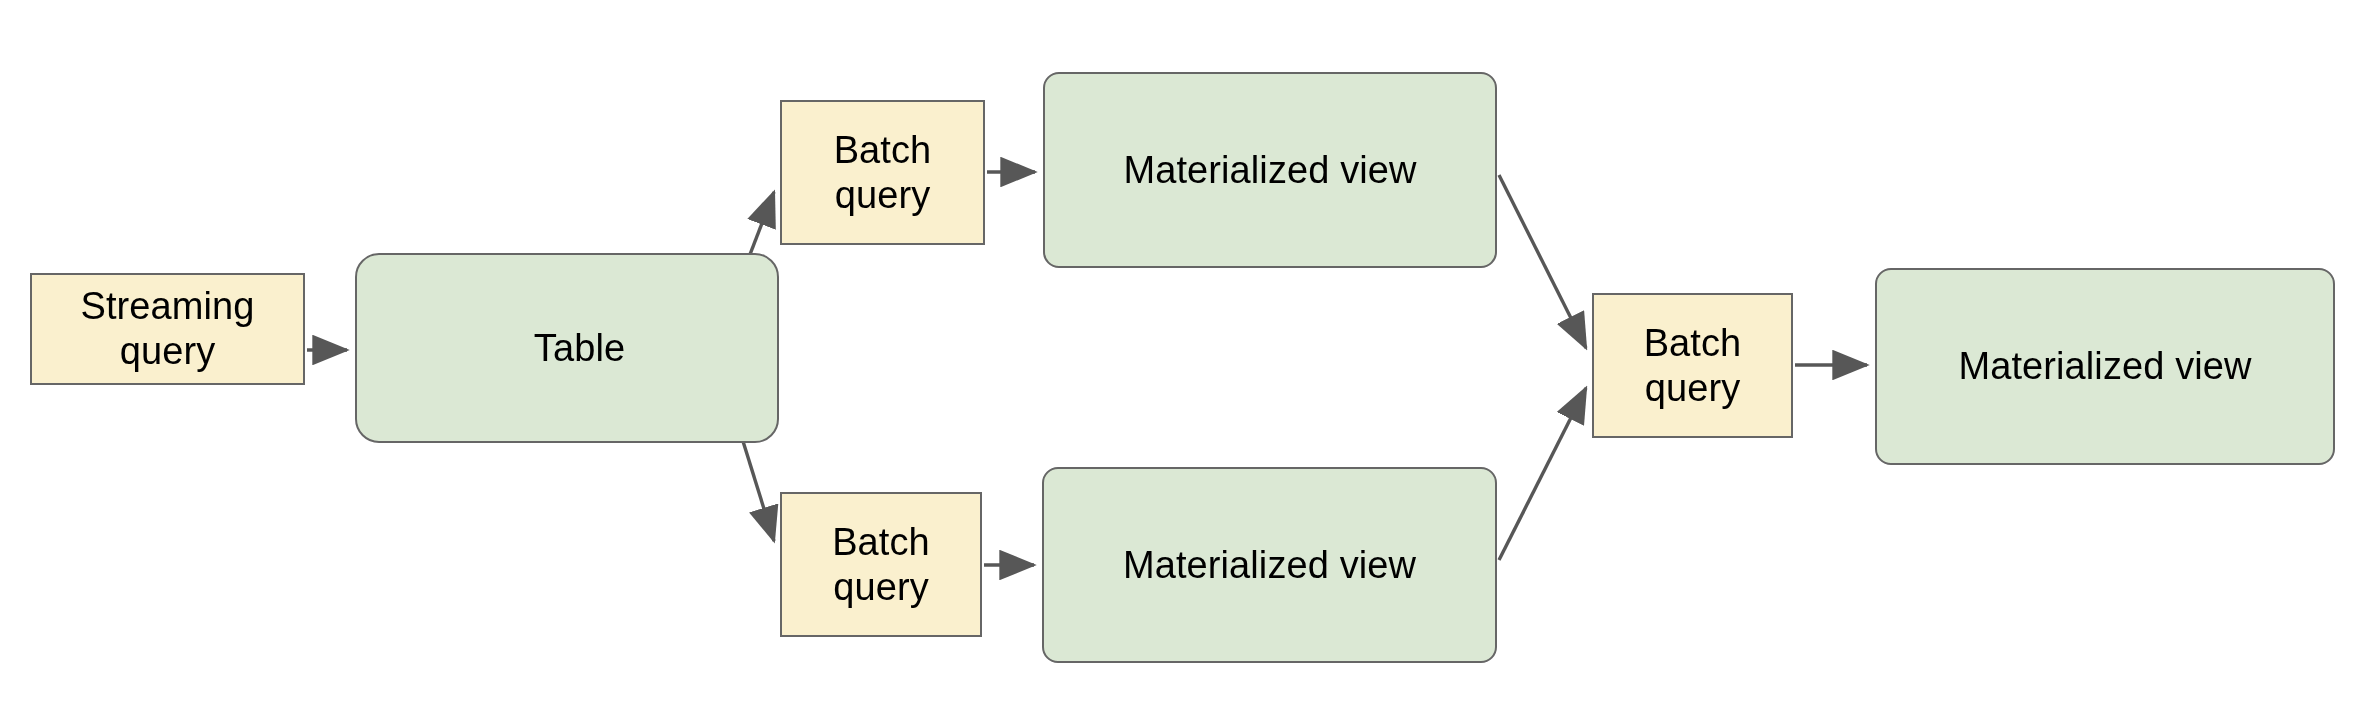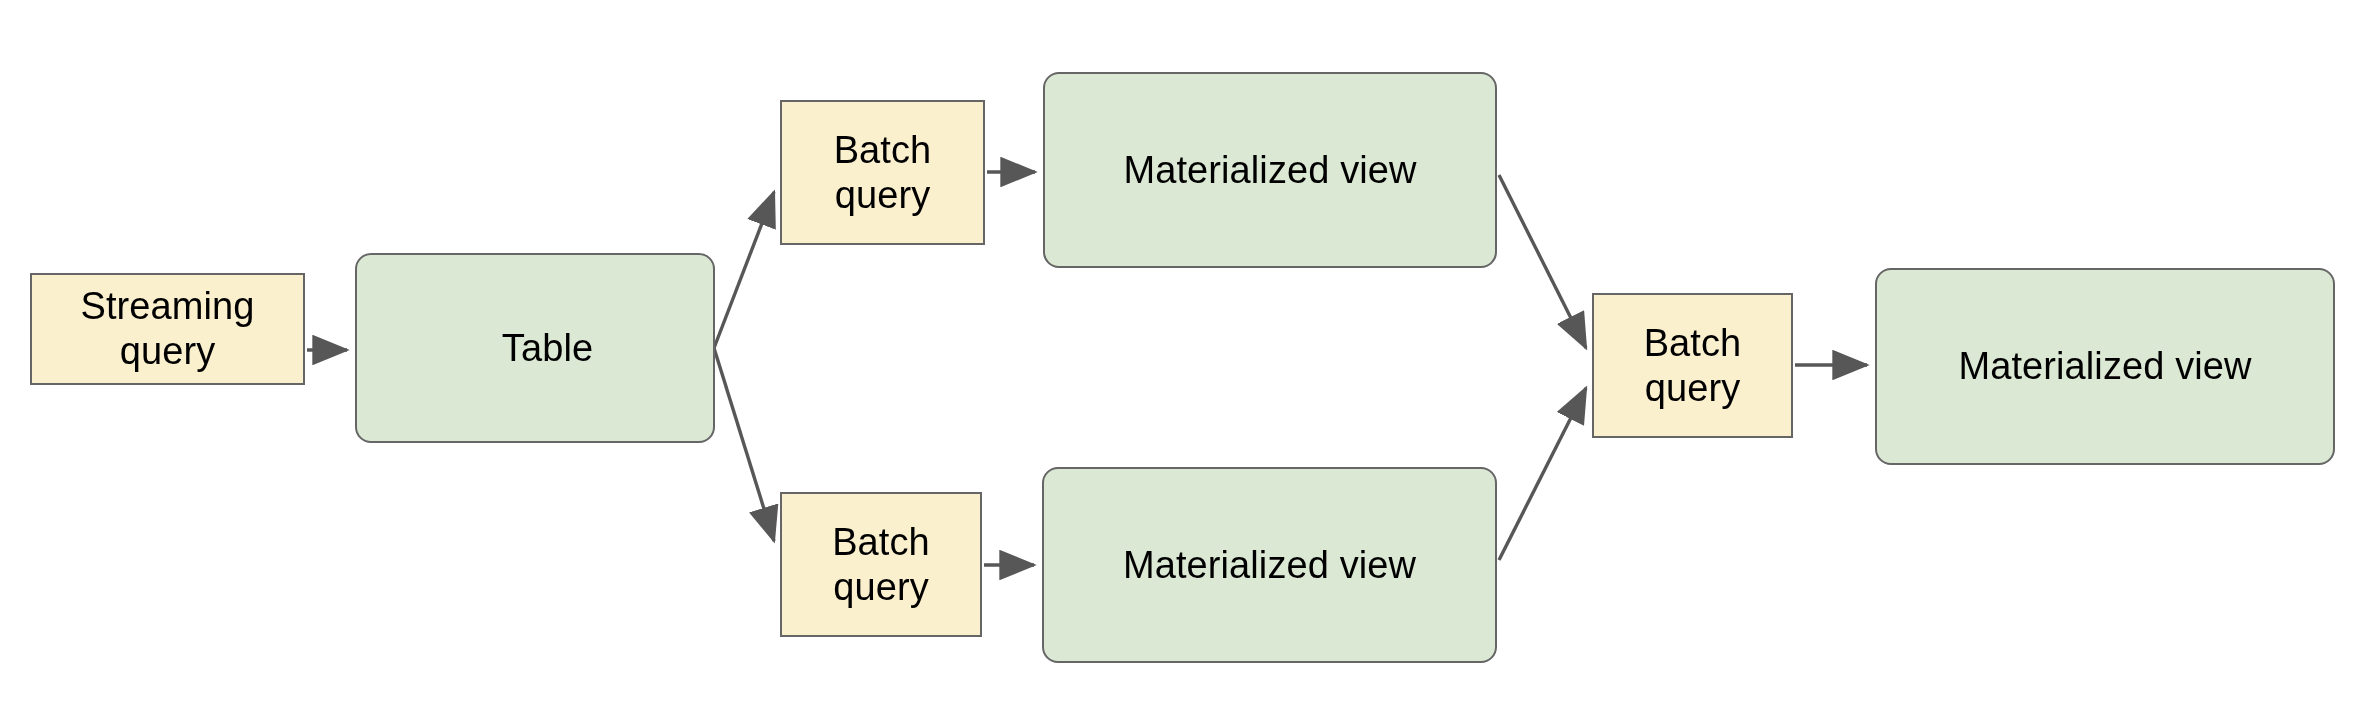--- a/index.html
+++ b/index.html
@@ -78,21 +78,21 @@
         <path d="M1499,560 L1586,388" stroke="#575757" stroke-width="3.4" fill="none" stroke-linecap="butt" marker-end="url(#arrowhead)"></path>
         <path d="M1795,365 L1867,365" stroke="#575757" stroke-width="3.4" fill="none" stroke-linecap="butt" marker-end="url(#arrowhead)"></path>
       </g>
   </svg>
 
   <div class="node process" style="left: 30px; top: 273px; width: 275px; height: 112px; background: rgb(250, 240, 206); border-color: rgb(102, 102, 102); border-radius: 0px;">
     <span class="node-label fs-38">Streaming
 query</span>
   </div>
 
-  <div class="node store" style="left: 355px; top: 253px; width: 360px; height: 190px; background: rgb(219, 232, 212); border-color: rgb(102, 102, 102); border-radius: 16px; padding-left: 25px;">
+  <div class="node store" style="left: 355px; top: 253px; width: 424px; height: 190px; background: rgb(219, 232, 212); border-color: rgb(102, 102, 102); border-radius: 24px; padding-left: 25px;">
     <span class="node-label fs-38">Table</span>
   </div>
 
   <div class="node process" style="left: 780px; top: 100px; width: 205px; height: 145px; background: rgb(250, 240, 206); border-color: rgb(102, 102, 102); border-radius: 0px;">
     <span class="node-label fs-38">Batch
 query</span>
   </div>
 
   <div class="node store" style="left: 1043px; top: 72px; width: 454px; height: 196px; background: rgb(219, 232, 212); border-color: rgb(102, 102, 102); border-radius: 16px;">
     <span class="node-label fs-38">Materialized view</span>

